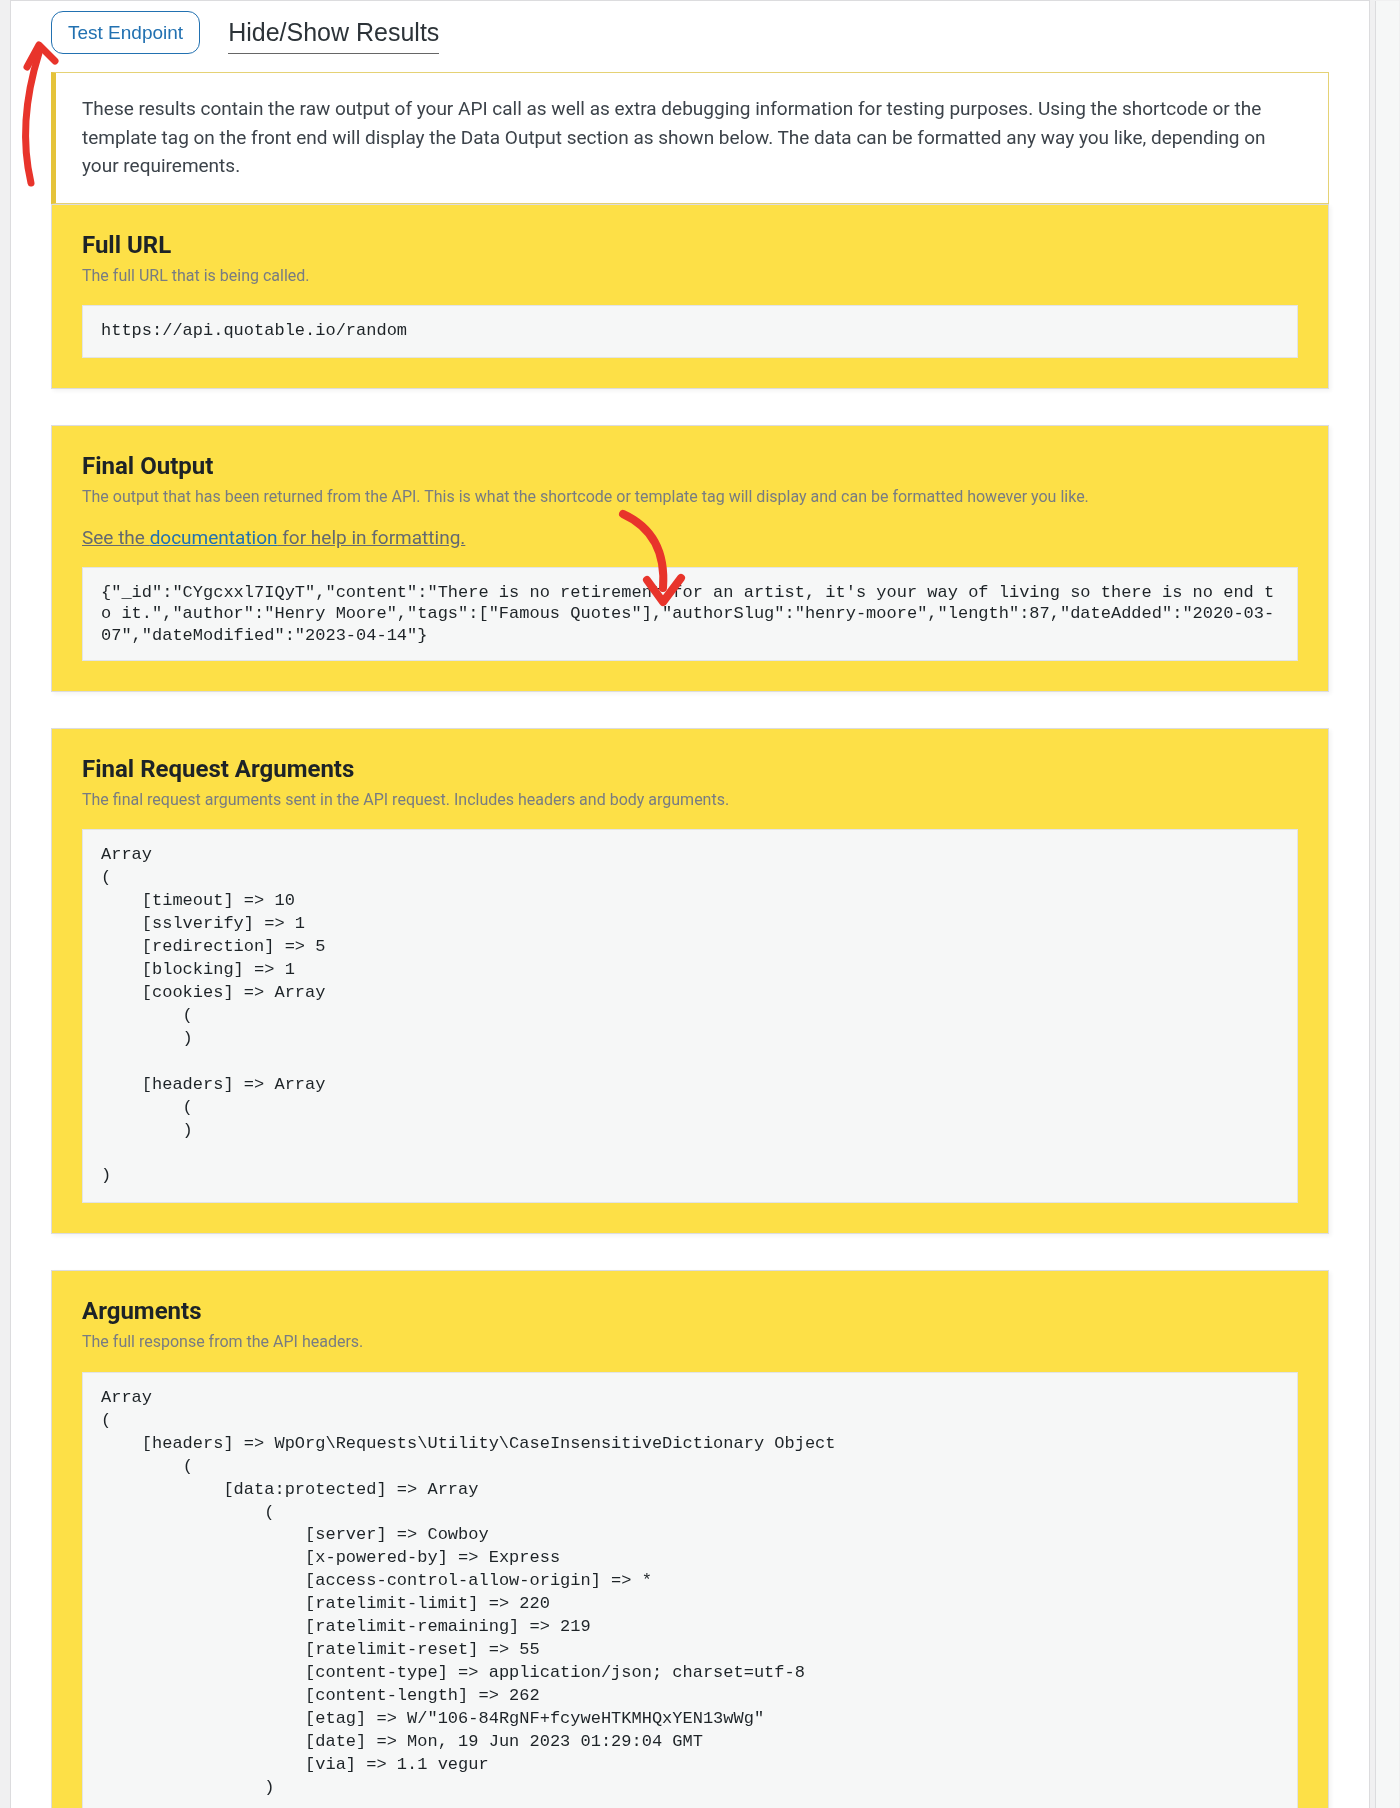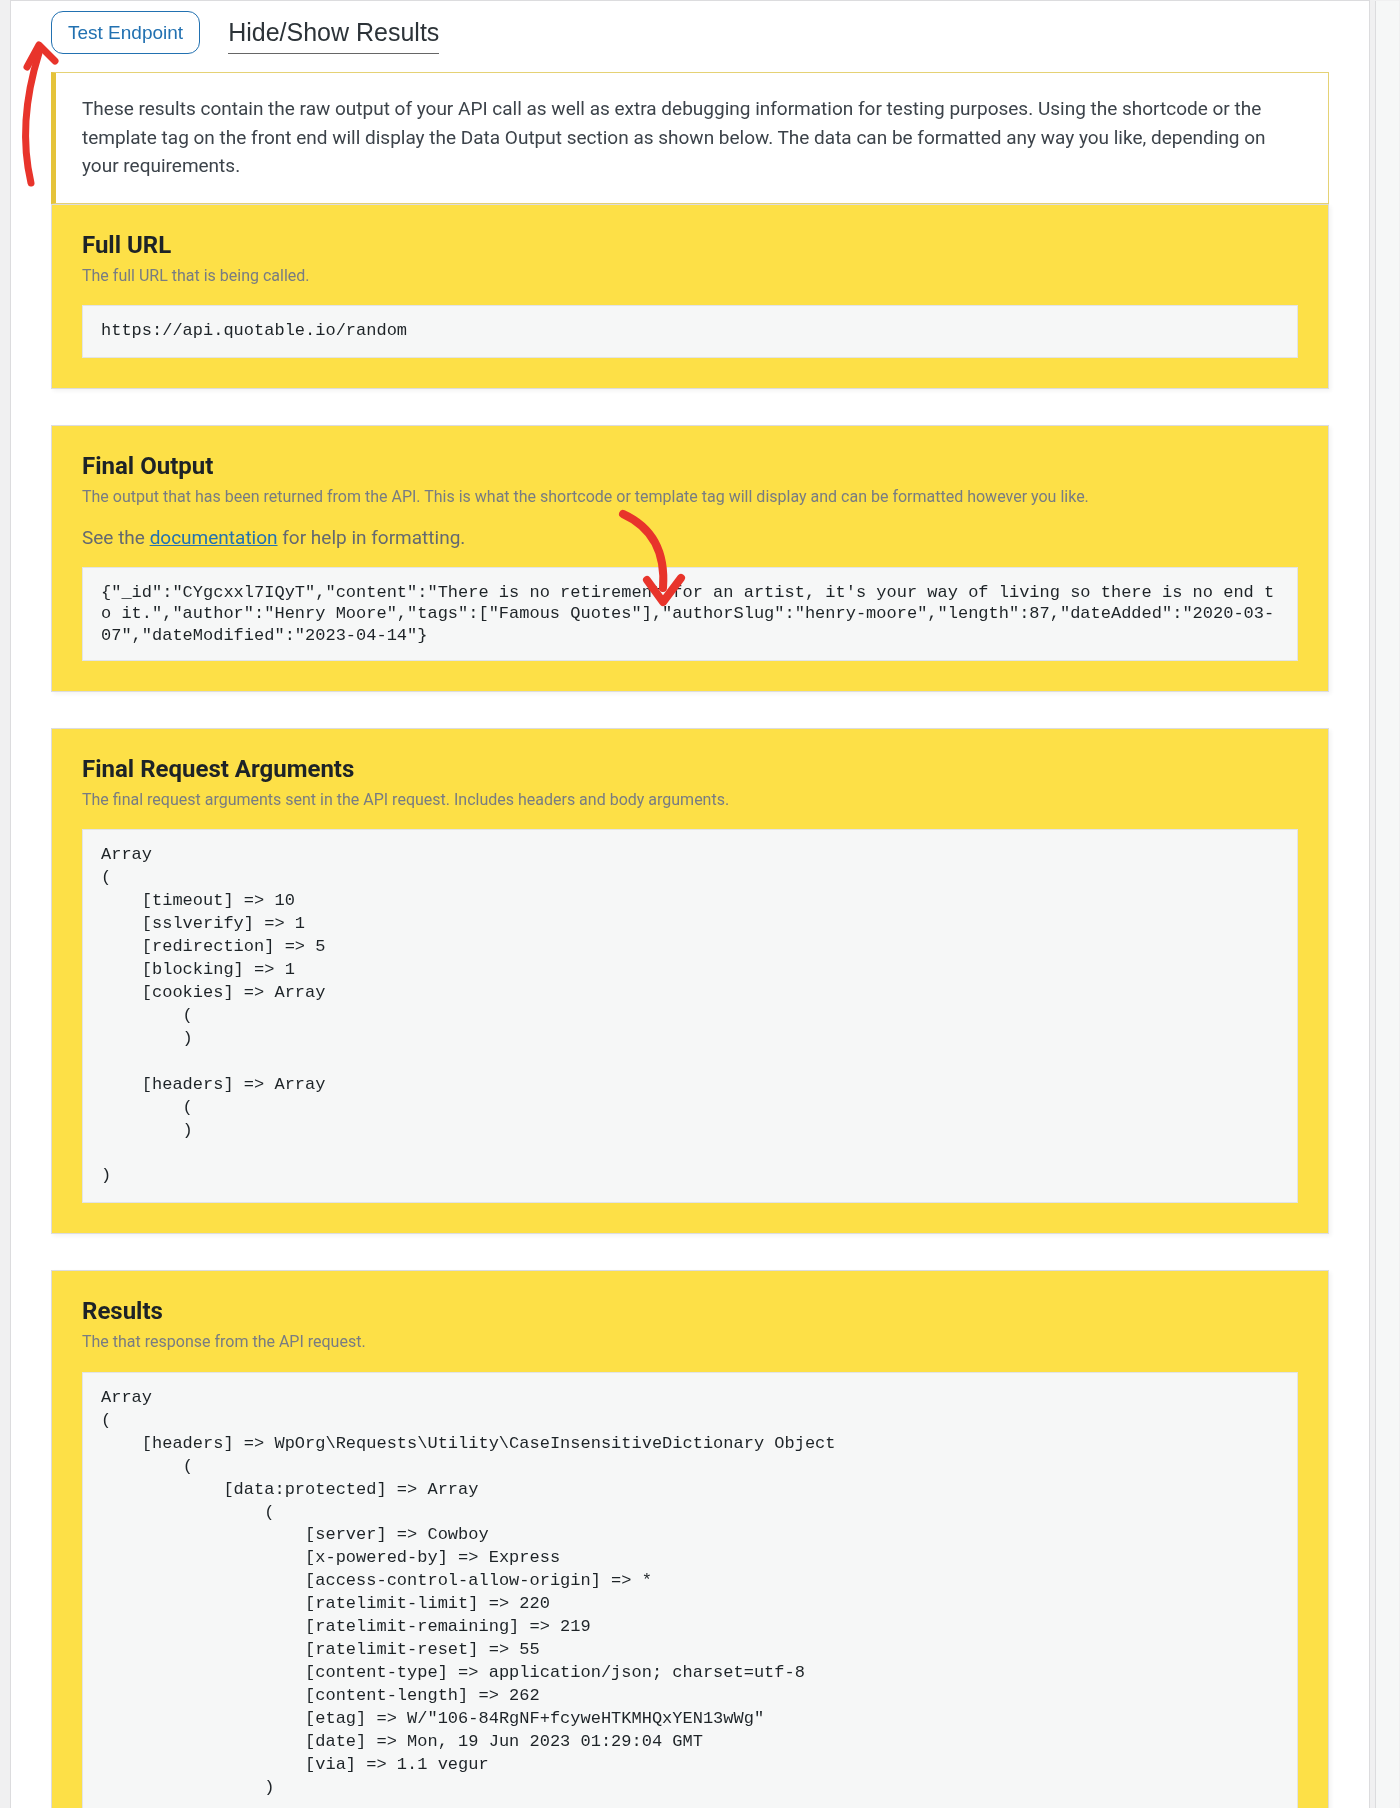--- a/index.html
+++ b/index.html
@@ -73,20 +73,21 @@
     .panel .subtitle {
       color: #787c82;
       font-size: 16px;
       line-height: 1.4;
       margin-bottom: 18px;
     }
     .panel .helptext {
       color: #646970;
       font-size: 19px;
       margin-bottom: 18px;
+      text-decoration: underline;
     }
     .panel .helptext a {
       color: #2271b1;
       text-decoration: underline;
     }
     .codebox {
       background: #f6f7f7;
       border: 1px solid #e2e4e7;
       padding: 14px 18px;
       font-family: Menlo, Consolas, "Liberation Mono", monospace;
@@ -176,22 +177,22 @@
         )
 
     [headers] =&gt; Array
         (
         )
 
 )</div>
   </div>
 
   <div class="panel">
-    <h2>Results</h2>
-    <div class="subtitle">The that response from the API request.</div>
+    <h2>Arguments</h2>
+    <div class="subtitle">The full response from the API headers.</div>
     <div class="codebox" style="white-space:pre-wrap;">Array
 (
     [headers] =&gt; WpOrg\Requests\Utility\CaseInsensitiveDictionary Object
         (
             [data:protected] =&gt; Array
                 (
                     [server] =&gt; Cowboy
                     [x-powered-by] =&gt; Express
                     [access-control-allow-origin] =&gt; *
                     [ratelimit-limit] =&gt; 220

